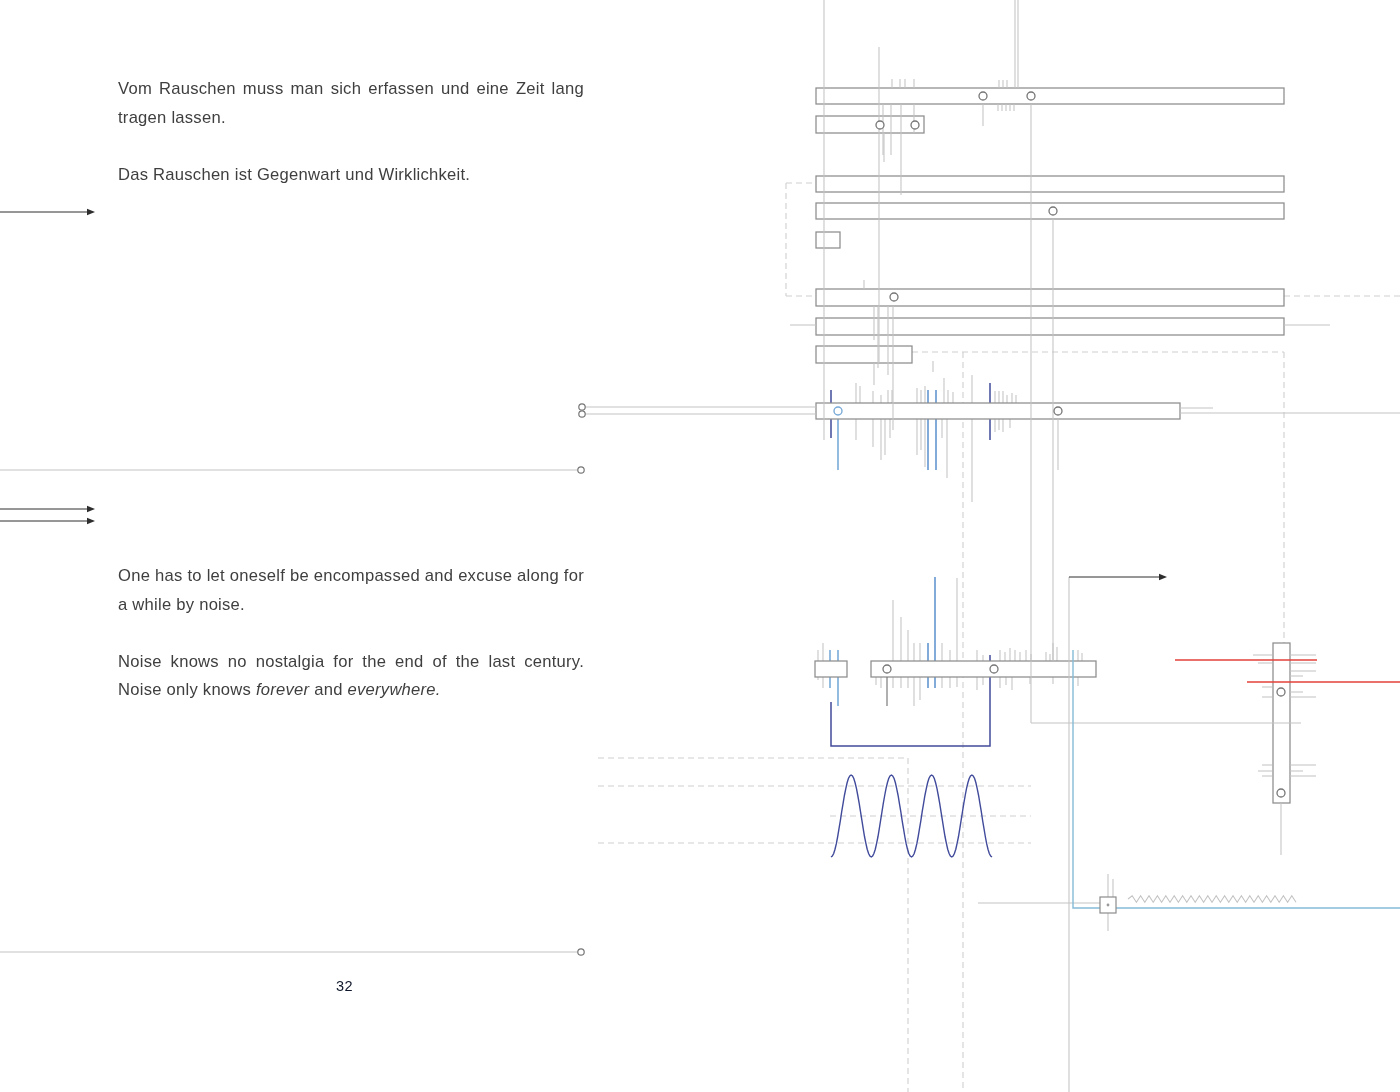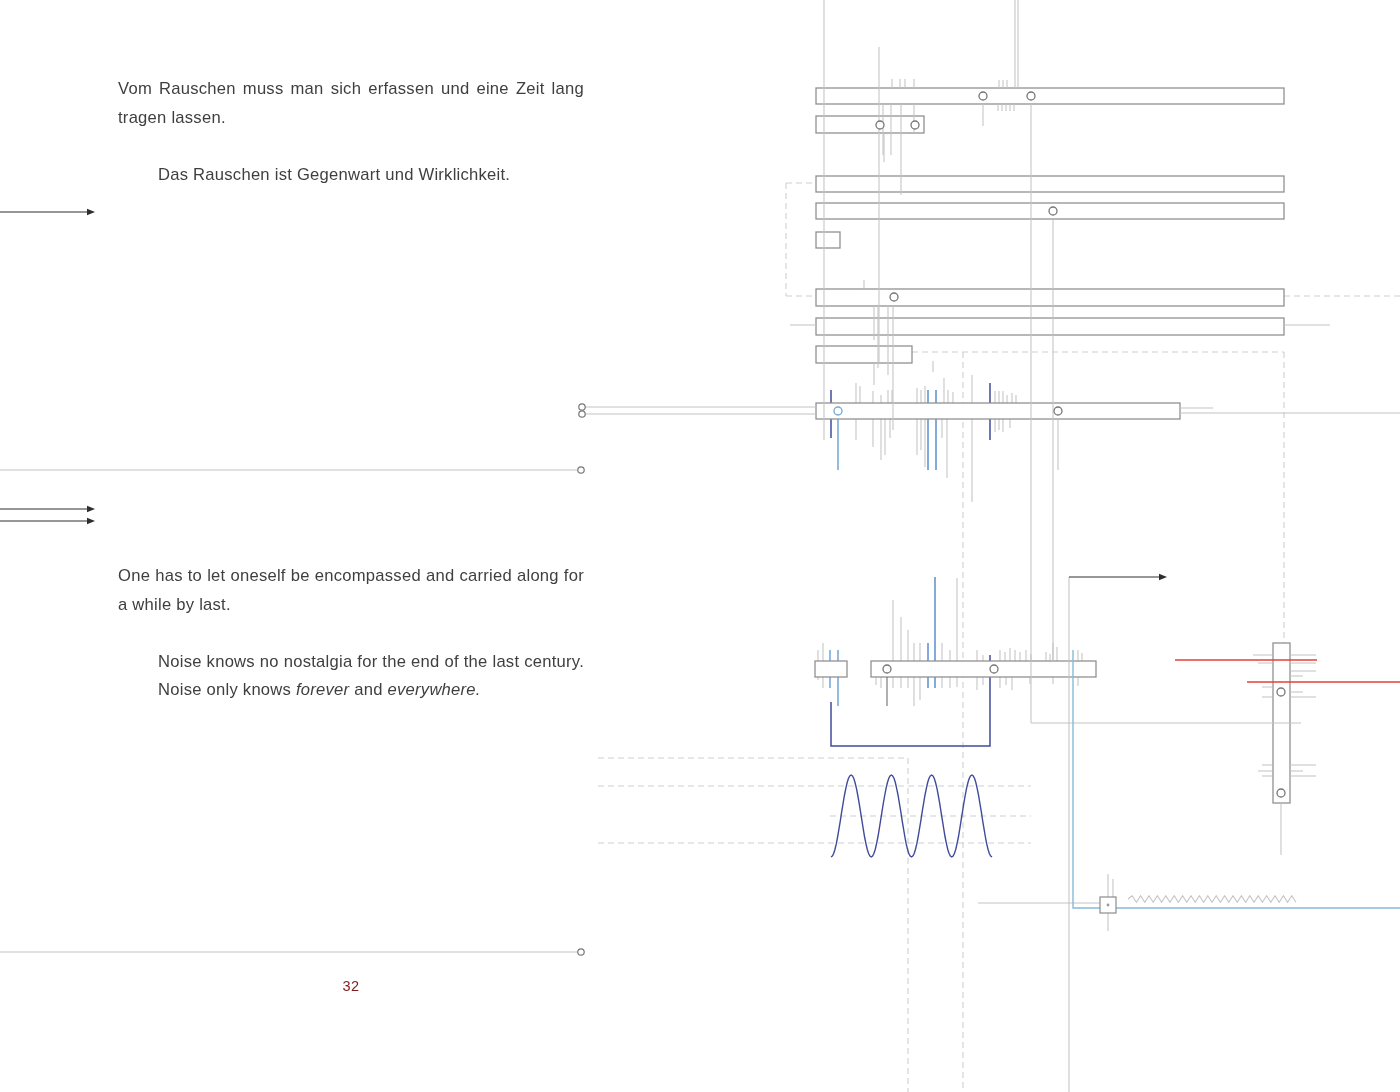--- a/index.html
+++ b/index.html
@@ -1,38 +1,38 @@
 <!DOCTYPE html>
 <html><head>
 <meta charset="utf-8">
 <style>
   html,body{margin:0;padding:0;background:#fff;}
   #page{position:relative;width:1400px;height:1092px;background:#ffffff;overflow:hidden;
         font-family:"Liberation Sans","DejaVu Sans",sans-serif;border-radius:7px;}
   .tcol{position:absolute;left:118px;width:466px;color:#3f3f3f;font-size:16.6px;
         line-height:28.6px;font-weight:300;letter-spacing:0.25px;}
   .tcol p{margin:0 0 28.6px 0;text-align:justify;}
-  .tcol p:last-child{margin-bottom:0;margin-left:40px;}
+  .tcol p:last-child{margin-bottom:0;}
   .tcol em{font-style:italic;}
   #german-block{top:75px;}
   #english-block{top:562px;}
-  #page-number{position:absolute;left:336px;top:978px;width:30px;text-align:center;
-        color:#7f1d1d;font-size:14.5px;letter-spacing:0.5px;font-weight:300;}
+  #page-number{position:absolute;left:336px;top:978px;width:30px;
+        color:#0f172a;font-size:14.5px;letter-spacing:0.5px;font-weight:300;}
   #diagram{position:absolute;left:0;top:0;}
 </style>
 </head>
 <body>
 
 <div id="page">
   <div id="german-block" class="tcol">
       <p><span>Vom Rauschen muss man sich erfassen und eine Zeit lang tragen lassen.</span></p>
       <p><span>Das Rauschen ist Gegenwart und Wirklichkeit.</span></p>
     </div>
   <div id="english-block" class="tcol">
-      <p><span>One has to let oneself be encompassed and carried along for a while by last.</span></p>
+      <p><span>One has to let oneself be encompassed and excuse along for a while by noise.</span></p>
       <p><span>Noise knows no nostalgia for the end of the last century. Noise only knows </span><em>forever</em><span> and </span><em>everywhere.</em></p>
     </div>
   <div id="page-number">32</div>
   <svg id="diagram" width="1400" height="1092" viewBox="0 0 1400 1092">
       <line x1="786" y1="183" x2="816" y2="183" stroke="#cfcfcf" stroke-width="1.1" stroke-dasharray="6,4"></line>
       <line x1="786" y1="296" x2="816" y2="296" stroke="#cfcfcf" stroke-width="1.1" stroke-dasharray="6,4"></line>
       <line x1="1284" y1="296" x2="1400" y2="296" stroke="#cfcfcf" stroke-width="1.1" stroke-dasharray="6,4"></line>
       <line x1="912" y1="352" x2="1284" y2="352" stroke="#cfcfcf" stroke-width="1.1" stroke-dasharray="6,4"></line>
       <line x1="598" y1="758" x2="908" y2="758" stroke="#cfcfcf" stroke-width="1.1" stroke-dasharray="6,4"></line>
       <line x1="598" y1="786" x2="1031" y2="786" stroke="#cfcfcf" stroke-width="1.1" stroke-dasharray="6,4"></line>

